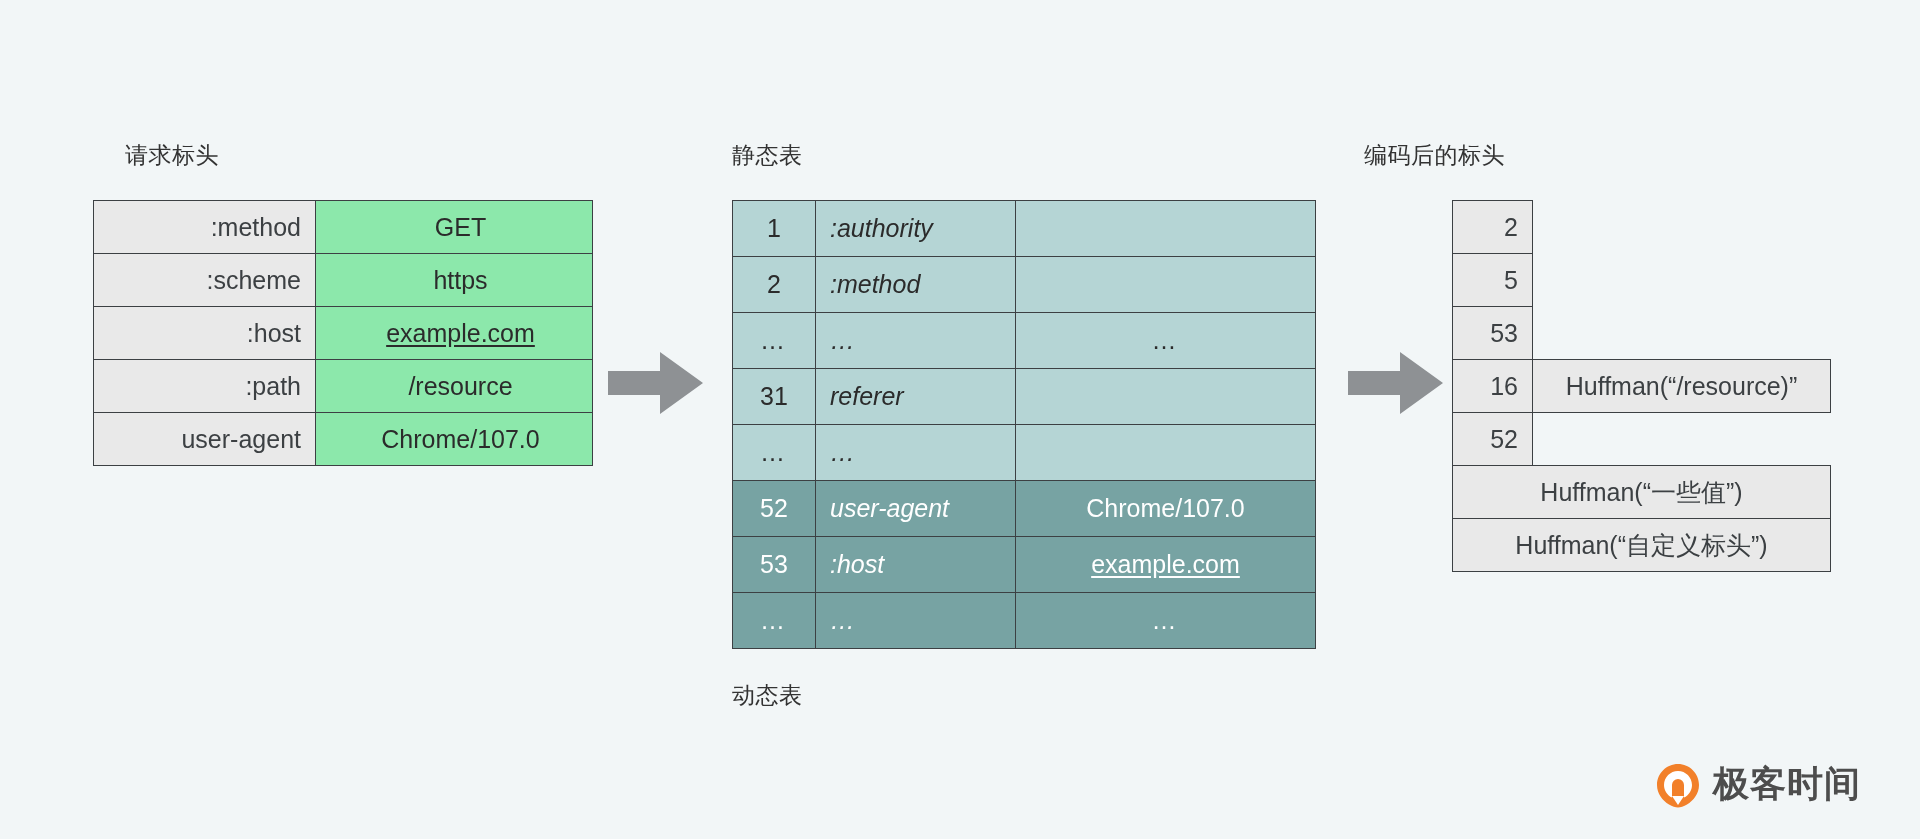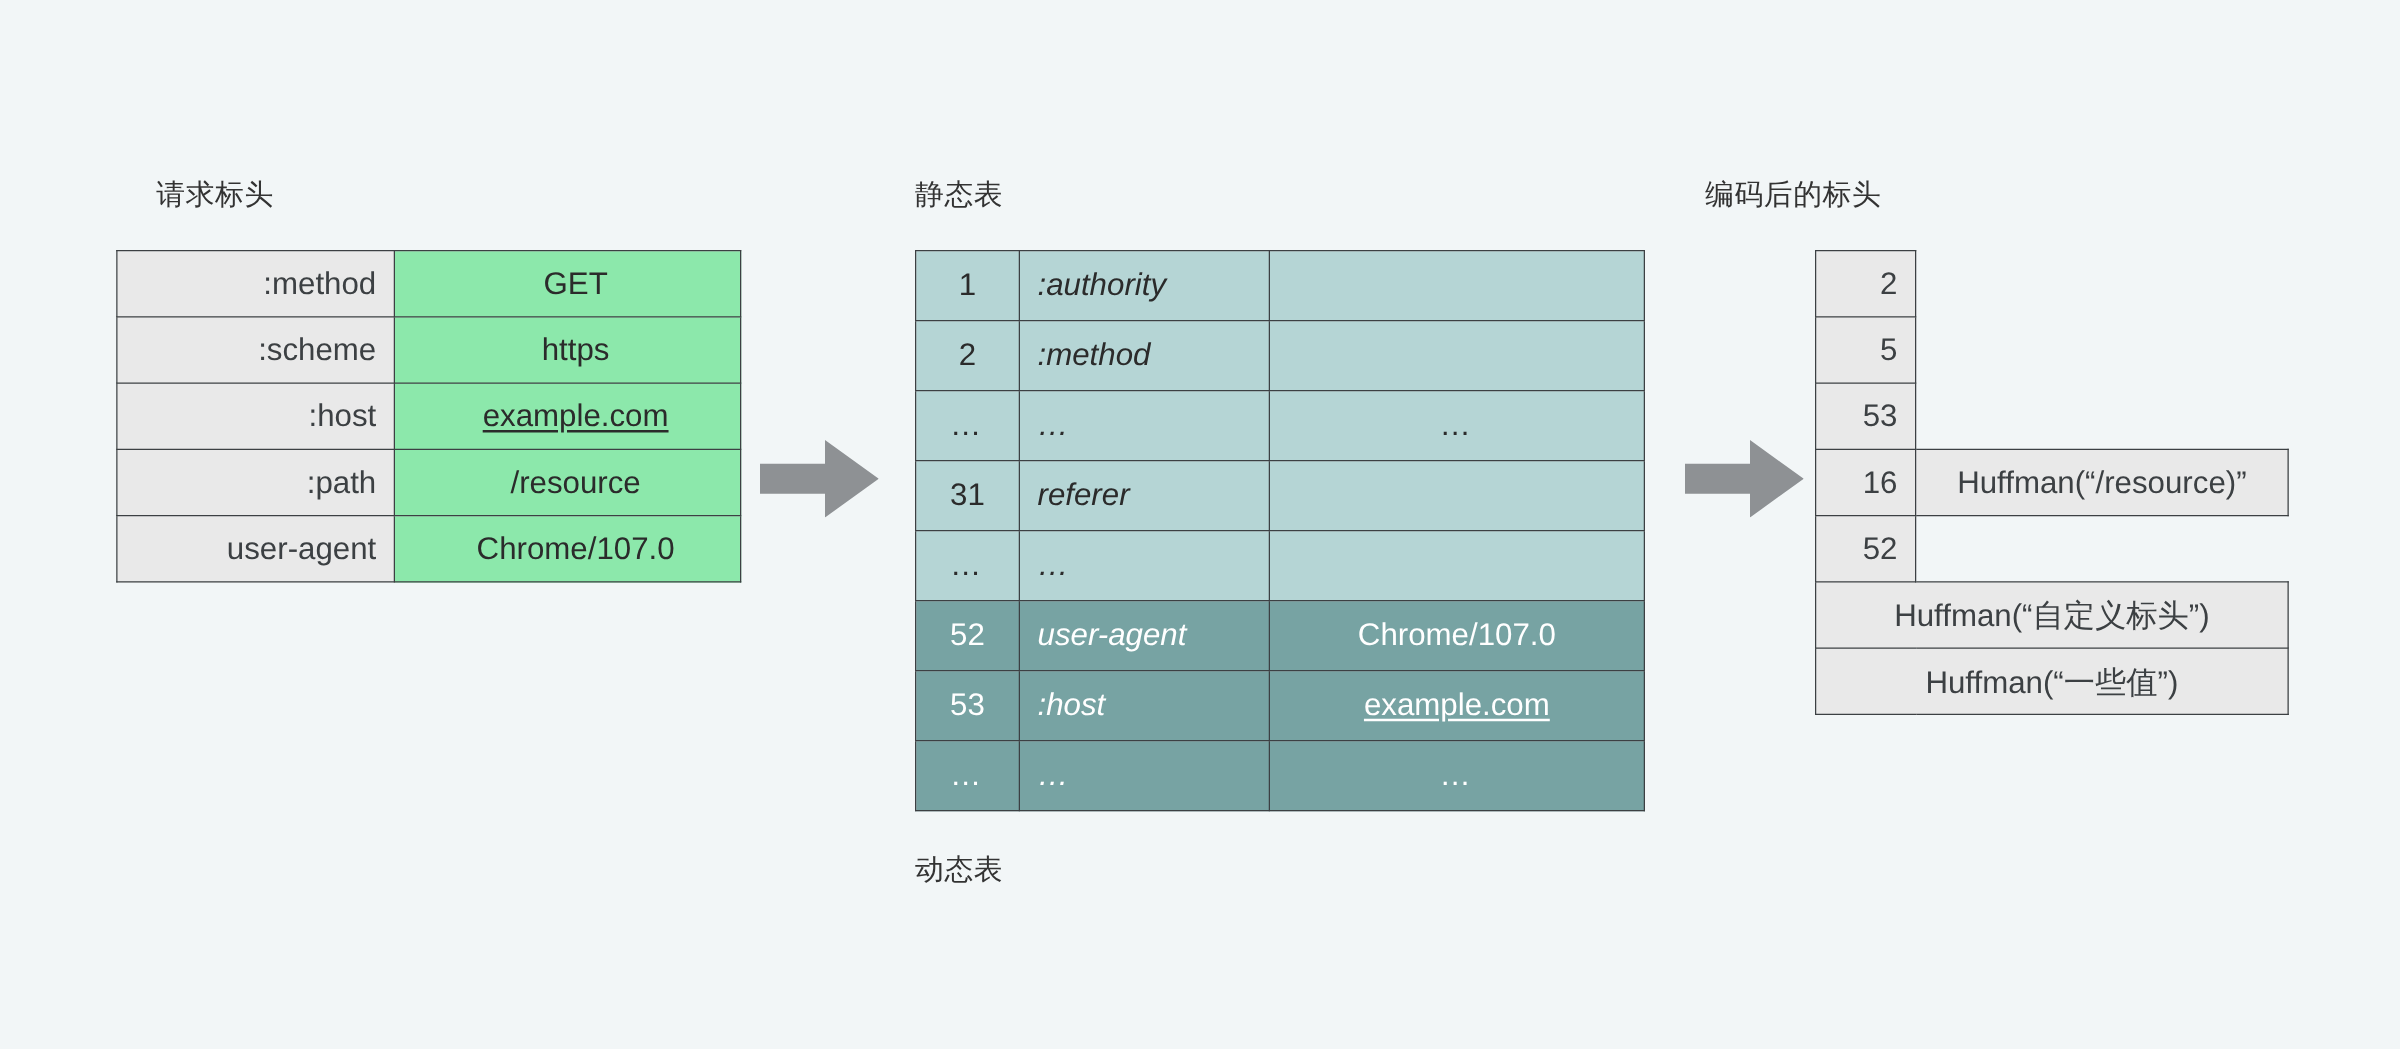--- a/index.html
+++ b/index.html
@@ -178,22 +178,34 @@
       </tr>
       <tr>
         <td class="num">16</td>
         <td class="pay">Huffman(“/resource)”</td>
       </tr>
       <tr>
         <td class="num">52</td>
         <td class="blank"></td>
       </tr>
       <tr>
+        <td class="wide" colspan="2">Huffman(“一些值”)</td>
+      </tr>
+      <tr>
         <td class="wide" colspan="2">Huffman(“自定义标头”)</td>
-      </tr>
-      <tr>
-        <td class="wide" colspan="2">Huffman(“一些值”)</td>
       </tr>
     </tbody>
   </table>
 
+  <div id="logo">
+    <span class="mark">
+      <svg width="46" height="46" viewBox="0 0 46 46">
+        <path d="M23 2 C11.4 2 2 11.4 2 23 c0 9 5.6 15.4 12 19.6 c3.2 2.1 6.6 2.9 9 2.9
+                 c2.4 0 5.8 -0.8 9 -2.9 C38.4 38.4 44 32 44 23 C44 11.4 34.6 2 23 2 Z" fill="#f2802a"></path>
+        <path d="M23 9 C15.3 9 9 15.3 9 23 c0 5.6 3.3 10.4 8 12.6 V23 a6 6 0 1 1 12 0
+                 v12.6 c4.7 -2.2 8 -7 8 -12.6 C37 15.3 30.7 9 23 9 Z" fill="#ffffff"></path>
+        <path d="M17 34 h12 l-6 9 Z" fill="#ffffff"></path>
+      </svg>
+    </span>
+    <span class="logo-text">极客时间</span>
+  </div>
 
 </div>
 
 </body></html>

